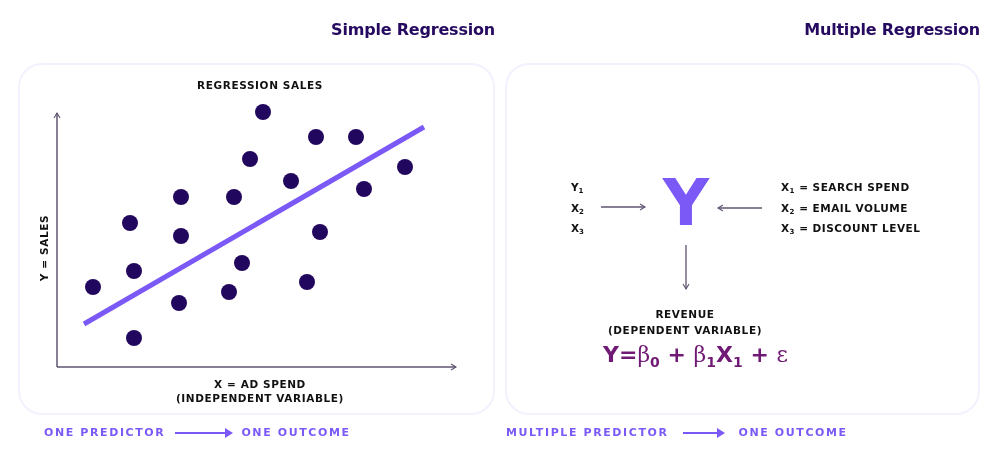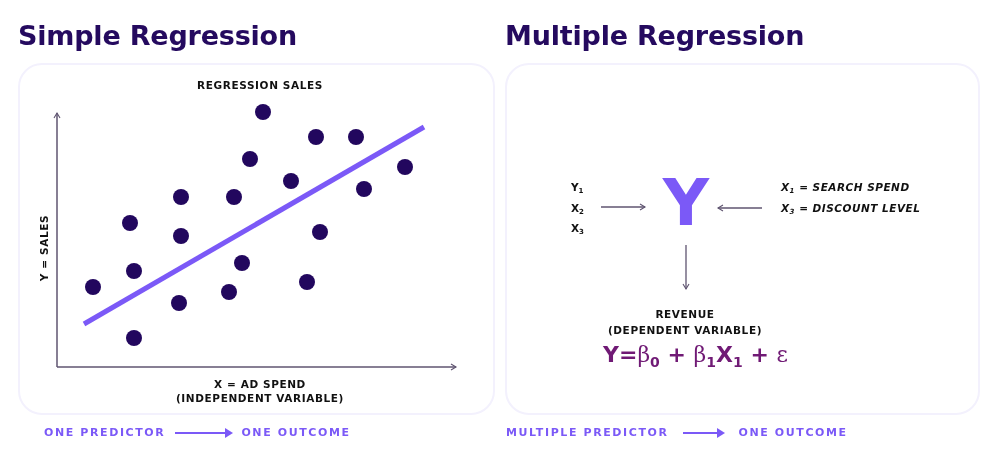--- a/index.html
+++ b/index.html
@@ -1,41 +1,41 @@
 <!DOCTYPE html>
 <html><head>
 <meta charset="utf-8">
 <style>
   * { margin: 0; padding: 0; box-sizing: border-box; }
   html, body { width: 1000px; height: 457px; background: #ffffff; overflow: hidden; }
   body { position: relative; font-family: "DejaVu Sans", sans-serif; color: #111; }
 
   .title {
-    position: absolute; top: 20px; font-size: 27px; font-weight: bold;
-    color: #250a5f; text-align: left; letter-spacing: -0.2px;
+    position: absolute; top: 20px; font-size: 16px; font-weight: bold;
+    color: #250a5f; text-align: right; letter-spacing: -0.2px;
   }
   .title.left { left: 18px; width: 477px; }
   .title.right { left: 505px; width: 475px; }
 
   .card {
     position: absolute; top: 63px; height: 352px;
     border: 2px solid #f3f1fd; border-radius: 24px; background: #fff;
   }
   .card.left { left: 18px; width: 477px; }
   .card.right { left: 505px; width: 475px; }
 
   .svg-layer { position: absolute; left: 0; top: 0; width: 1000px; height: 457px; }
 
   .lbl { position: absolute; font-weight: bold; color: #111; font-size: 10.5px; letter-spacing: 0.6px; text-align: center; }
   .reg-line-label { left: 150px; width: 220px; top: 79px; }
   .x-axis-label { left: 130px; width: 260px; top: 377px; line-height: 14px; }
   .y-axis-label { left: 6px; top: 242px; width: 76px; transform: rotate(-90deg); }
 
   .left-vars { position: absolute; left: 571px; top: 179px; font-size: 10.5px; font-weight: bold; line-height: 16.5px; }
-  .right-vars { position: absolute; left: 781px; top: 179px; font-size: 10.5px; font-weight: bold; line-height: 16.5px; letter-spacing: 0.5px; font-style: italic; }
+  .right-vars { position: absolute; left: 781px; top: 179px; font-size: 10.5px; font-weight: bold; line-height: 16.5px; letter-spacing: 0.5px; }
   .var-row sub { font-size: 7px; vertical-align: -2px; }
 
   .big-y { position: absolute; left: 658px; top: 168px; width: 56px; text-align: center; font-size: 64px; font-weight: bold; color: #7b59f7; line-height: 70px; }
 
   .rev-label { position: absolute; left: 585px; width: 200px; top: 306px; text-align: center; font-size: 10.5px; font-weight: bold; letter-spacing: 0.6px; line-height: 16px; }
 
   .equation { position: absolute; left: 603px; top: 342px; font-size: 22px; font-weight: bold; color: #701a75; white-space: nowrap; }
   .equation .greek { font-weight: normal; font-family: "DejaVu Serif", serif; }
   .equation sub { font-size: 14px; vertical-align: -5px; font-weight: bold; }
 
@@ -107,20 +107,21 @@
 <div class="left-vars">
   <div class="var-row"><span>Y</span><sub>1</sub></div>
   <div class="var-row"><span>X</span><sub>2</sub></div>
   <div class="var-row"><span>X</span><sub>3</sub></div>
 </div>
 
 <div class="big-y">Y</div>
 
 <div class="right-vars">
   <div class="var-row"><span>X</span><sub>1</sub><span> = SEARCH SPEND</span></div>
+  <div class="var-row"><span>X</span><sub>2</sub><span> = EMAIL VOLUME</span></div>
   <div class="var-row"><span>X</span><sub>3</sub><span> = DISCOUNT LEVEL</span></div>
 </div>
 
 <div class="rev-label">
   <div>REVENUE</div>
   <div>(DEPENDENT VARIABLE)</div>
 </div>
 
 <div class="equation"><span>Y</span><span>=</span><span class="greek">β</span><sub>0</sub><span> + </span><span class="greek">β</span><sub>1</sub><span>X</span><sub>1</sub><span> + </span><span class="greek">ε</span></div>
 

